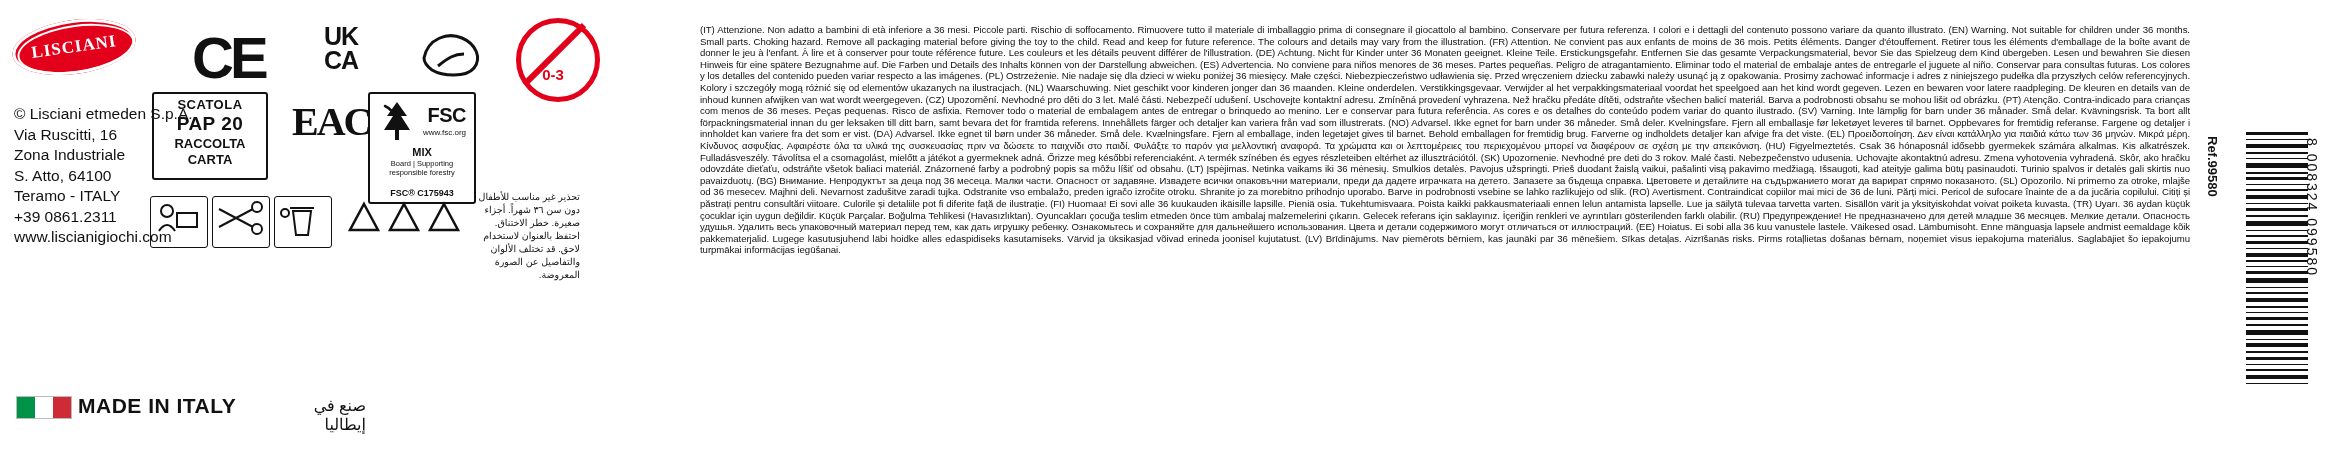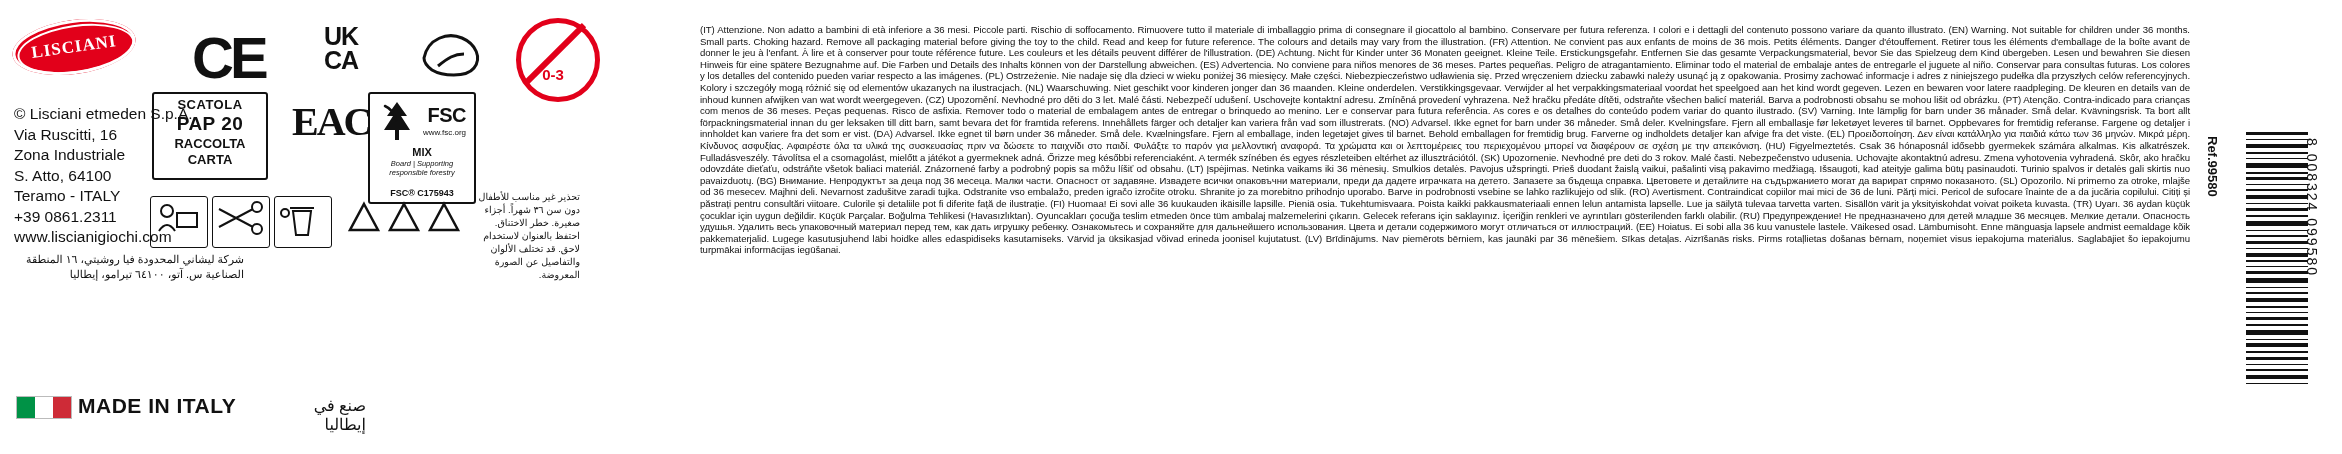--- a/index.html
+++ b/index.html
@@ -82,21 +82,21 @@
   .scatola .t3{font-size:13px;font-weight:bold;margin-top:2px;line-height:14px;}
 
   .eac{position:absolute;left:292px;top:98px;font-size:40px;font-weight:bold;letter-spacing:-2px;color:#111;font-family:"Liberation Serif",serif;}
 
   
   .fsc{position:absolute;left:368px;top:92px;width:104px;height:108px;border:2px solid #111;border-radius:3px;color:#111;}
   .fsc .tree{position:absolute;left:10px;top:6px;width:34px;height:42px;}
   .fsc .fsclogo{position:absolute;right:8px;top:10px;font-size:20px;font-weight:bold;letter-spacing:-0.5px;}
   .fsc .www{position:absolute;right:8px;top:34px;font-size:8px;}
   .fsc .mix{position:absolute;left:0;top:52px;width:100%;text-align:center;font-size:11px;font-weight:bold;}
-  .fsc .desc{position:absolute;left:4px;top:65px;width:96px;text-align:center;font-size:7.5px;line-height:9px;font-style:italic;}
+  .fsc .desc{position:absolute;left:4px;top:65px;width:96px;text-align:center;font-size:7.5px;line-height:9px;}
   .fsc .code{position:absolute;left:0;bottom:4px;width:100%;text-align:center;font-size:9px;font-weight:bold;}
 
   
   .pictos{position:absolute;left:150px;top:196px;width:190px;height:56px;}
   .picto{position:absolute;top:0;width:56px;height:50px;border:1.5px solid #111;border-radius:3px;}
   .picto.p1{left:0;}
   .picto.p2{left:62px;}
   .picto.p3{left:124px;}
 
   .triangles{position:absolute;left:348px;top:196px;width:120px;height:56px;}
@@ -147,23 +147,20 @@
     <div class="addr">
       <div class="ln">© Lisciani etmeden S.p.A.</div>
       <div class="ln">Via Ruscitti, 16</div>
       <div class="ln">Zona Industriale</div>
       <div class="ln">S. Atto, 64100</div>
       <div class="ln">Teramo - ITALY</div>
       <div class="ln">+39 0861.2311</div>
       <div class="ln">www.liscianigiochi.com</div>
     </div>
 
-    <div class="arabic-left">شركة ليشاني المحدودة
-فيا روشيتي، ١٦ المنطقة الصناعية
-س. آتو، ٦٤١٠٠ تيرامو، إيطاليا</div>
 
     <div class="madeinitaly">
       <div class="flag">
         <i class="g"></i>
           <i class="w"></i>
           <i class="r"></i>
       </div>
       <div class="mii-txt">MADE IN ITALY</div>
       <div class="mii-ar">صنع في إيطاليا</div>
     </div>

